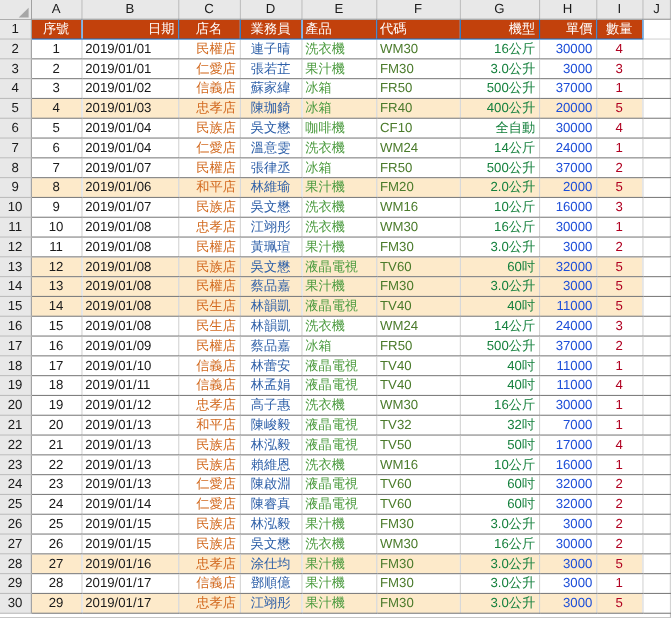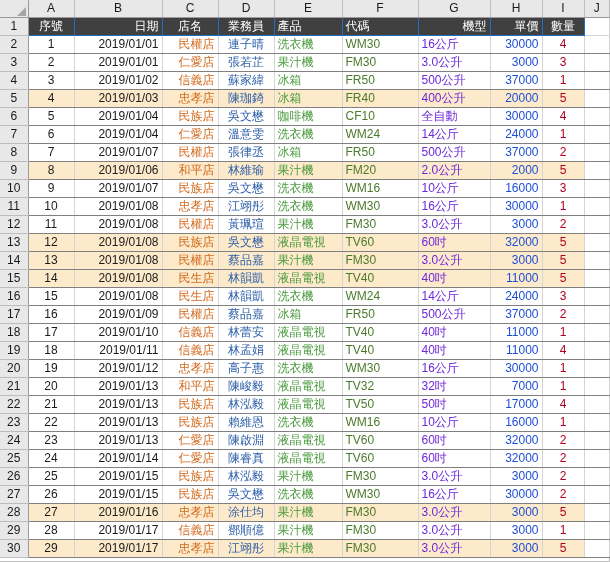--- a/index.html
+++ b/index.html
@@ -84,43 +84,43 @@
     padding: 0 3px;
     line-height: 17px;
     height: 17px;
     white-space: nowrap;
     overflow: hidden;
   }
   tr.data-row { height: 17px; }
 
   
   tr.banner td.cell {
-    background: #404040;
+    background: #c2410c;
     color: #ffffff;
     border-right: 1px solid #1f6fc0;
     border-bottom: 1px solid #1f6fc0;
   }
   tr.banner td.cell.blank {
     background: #ffffff;
     border-right: 1px solid #d4d4d4;
     border-bottom: 1px solid #d4d4d4;
   }
 
   
   tr.hl td.cell { background: #fdeaca; }
   tr.hl td.cell.blank { background: #ffffff; }
 
   
   .c-seq   { text-align: center; color: #1a1a1a; }
-  .c-date  { text-align: right;  color: #1a1a1a; }
+  .c-date  {  color: #1a1a1a; }
   .c-store { text-align: right; color: #d2691e; }
   .c-sales { text-align: center; color: #2d5fa8; }
   .c-prod  { text-align: left;   color: #4a9a3d; }
   .c-code  { text-align: left;   color: #4a7a2a; }
-  .c-model {  color: #6d28d9; }
+  .c-model { text-align: right;  color: #15803d; }
   .c-price { text-align: right;  color: #1d4ed8; }
   .c-qty   { text-align: center; color: #b00020; }
   .c-blank { text-align: left; }
 
   tr.banner .c-seq,
   tr.banner .c-store,
   tr.banner .c-sales,
   tr.banner .c-qty   { text-align: center; }
   tr.banner .c-date,
   tr.banner .c-model,

